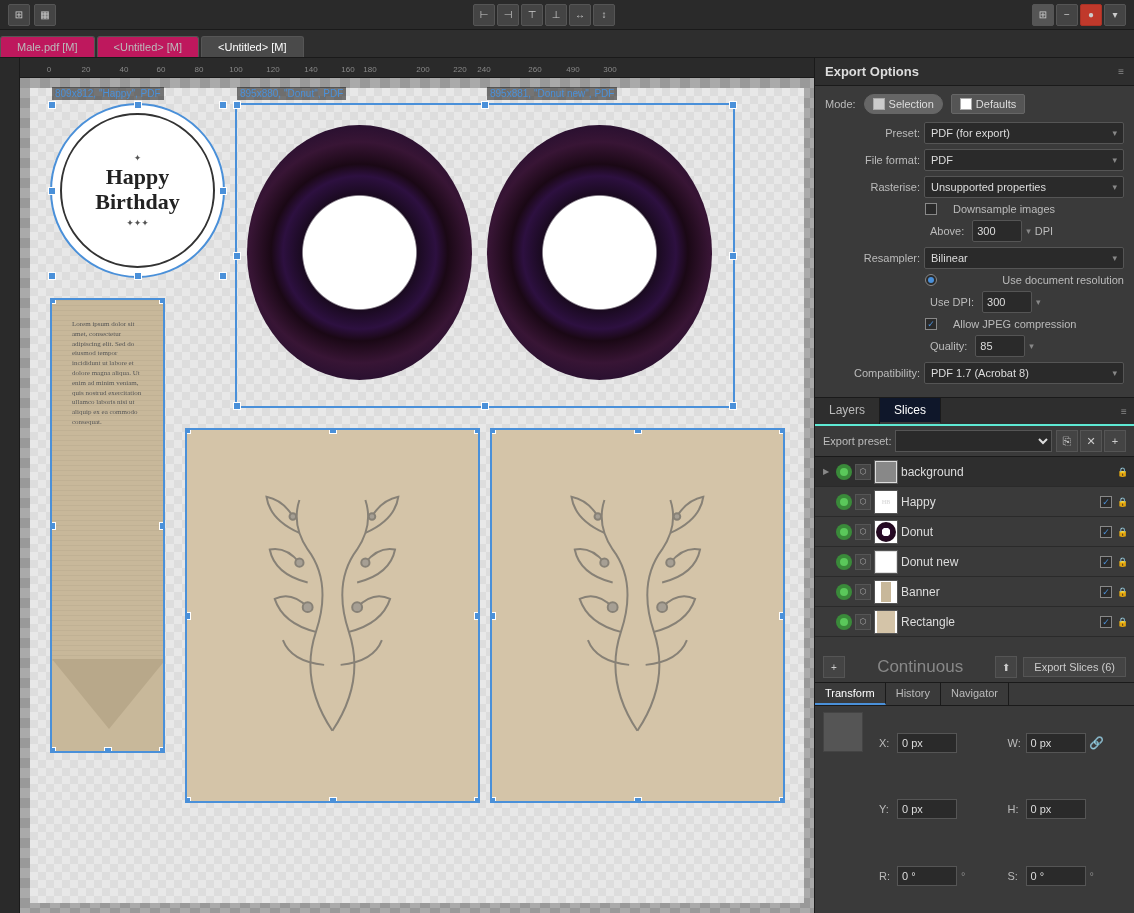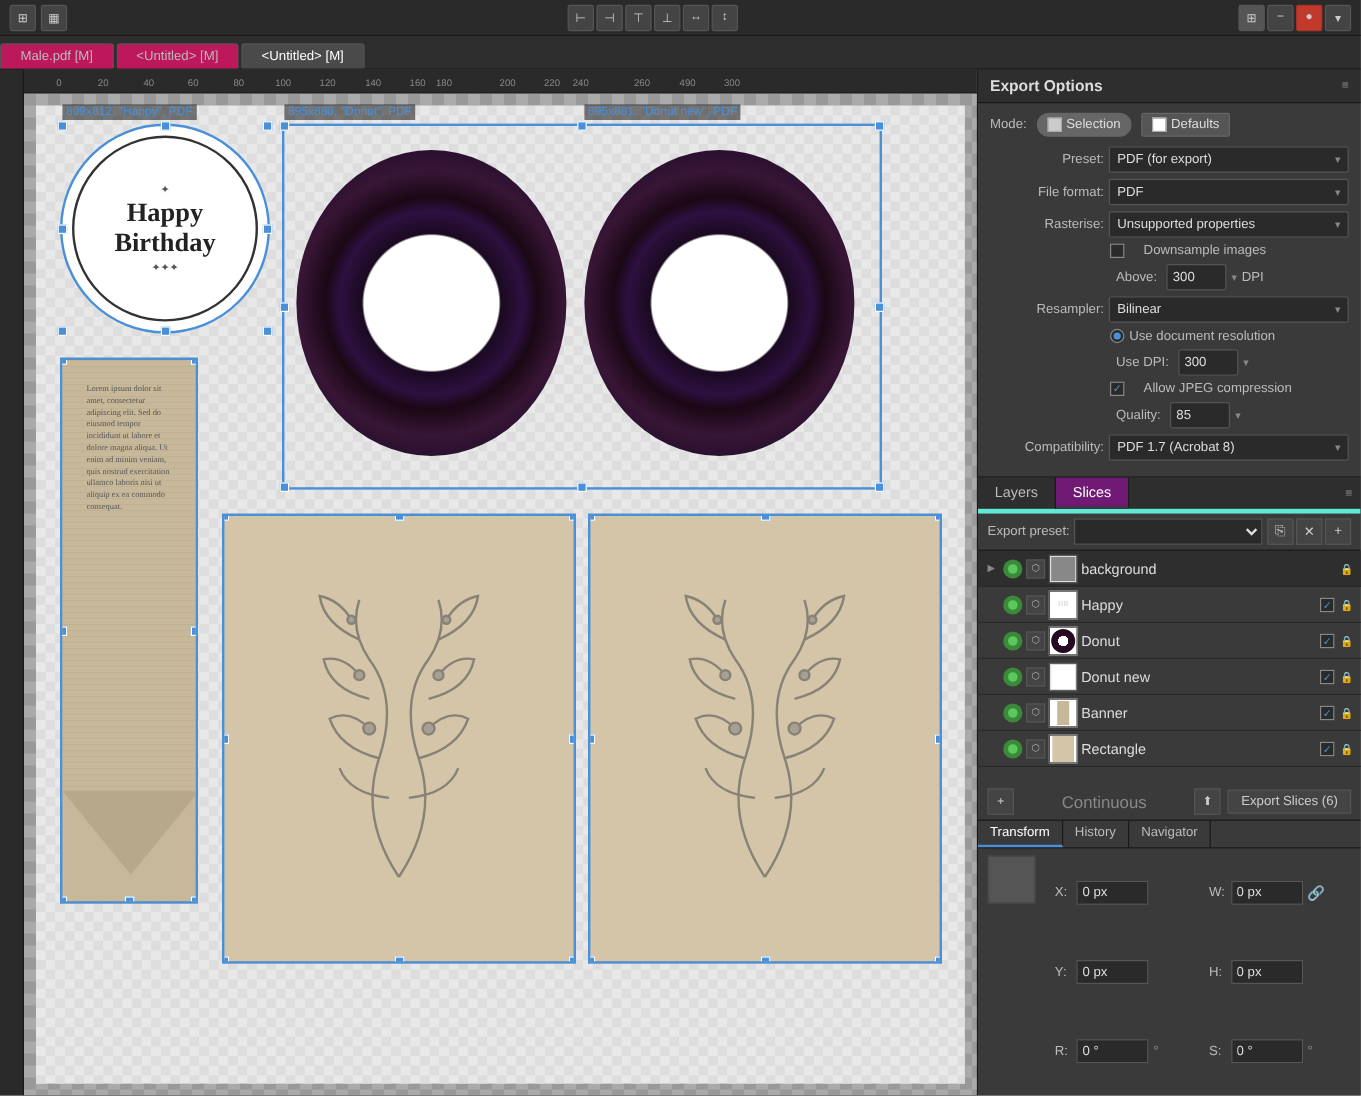--- a/index.html
+++ b/index.html
@@ -342,33 +342,33 @@
     
     .layers-panel {
       flex: 1;
       display: flex;
       flex-direction: column;
       overflow: hidden;
     }
     .layers-tab-bar {
       display: flex;
       background: #2e2e2e;
-      border-bottom: 4px solid #5eead4;
+      border-bottom: 2px solid #5eead4;
       flex-shrink: 0;
     }
     .layers-tab {
       padding: 5px 14px;
       font-size: 12px;
       color: #bbb;
       cursor: pointer;
       border-right: 1px solid #1a1a1a;
     }
     .layers-tab.active {
       color: #fff;
-      background: #701a75;
+      background: #0f172a;
       border-bottom: 2px solid #3a3a3a;
     }
     .panel-corner-btn {
       margin-left: auto;
       width: 20px;
       display: flex;
       align-items: center;
       justify-content: center;
       cursor: pointer;
       color: #888;
@@ -536,21 +536,21 @@
       color: #ccc;
       width: 22px;
       height: 22px;
       display: flex;
       align-items: center;
       justify-content: center;
       cursor: pointer;
       font-size: 10px;
     }
     .continuous-label {
-      font-size: 14px;
+      font-size: 17px;
       color: #888;
     }
     .export-slices-btn {
       margin-left: auto;
       background: #444;
       border: 1px solid #555;
       color: #ccc;
       padding: 3px 10px;
       font-size: 11px;
       cursor: pointer;
@@ -928,21 +928,21 @@
       </div>
 
       <div class="form-row">
         <span class="form-label">Resampler:</span>
         <div class="form-control-with-arrow">
           <span>Bilinear</span>
           <span class="form-arrow">▾</span>
         </div>
       </div>
 
-      <div class="form-row" style="padding-left:100px;">
+      <div class="form-row" style="padding-left:100px;justify-content:space-between;">
         <div class="radio-dot checked"></div>
         <span class="cb-label">Use document resolution</span>
       </div>
 
       <div class="indent-row">
         <span class="indent-label">Use DPI:</span>
         <input class="small-input" type="text" value="300" style="">
         <span class="form-arrow" style="font-size:9px;color:#888;">▾</span>
       </div>
 

